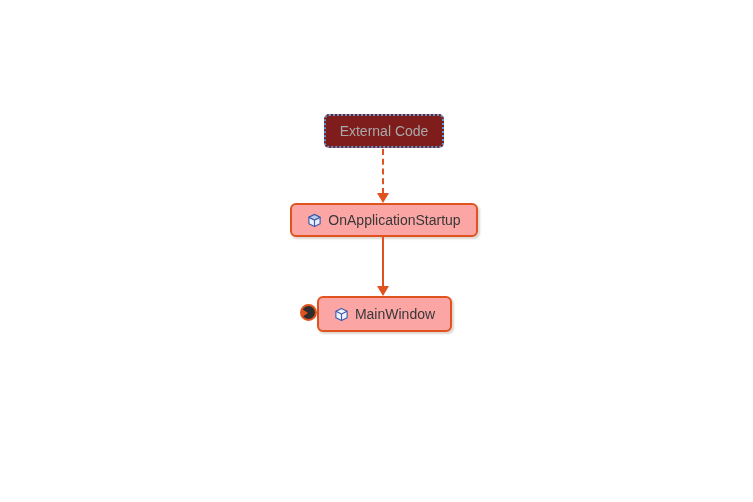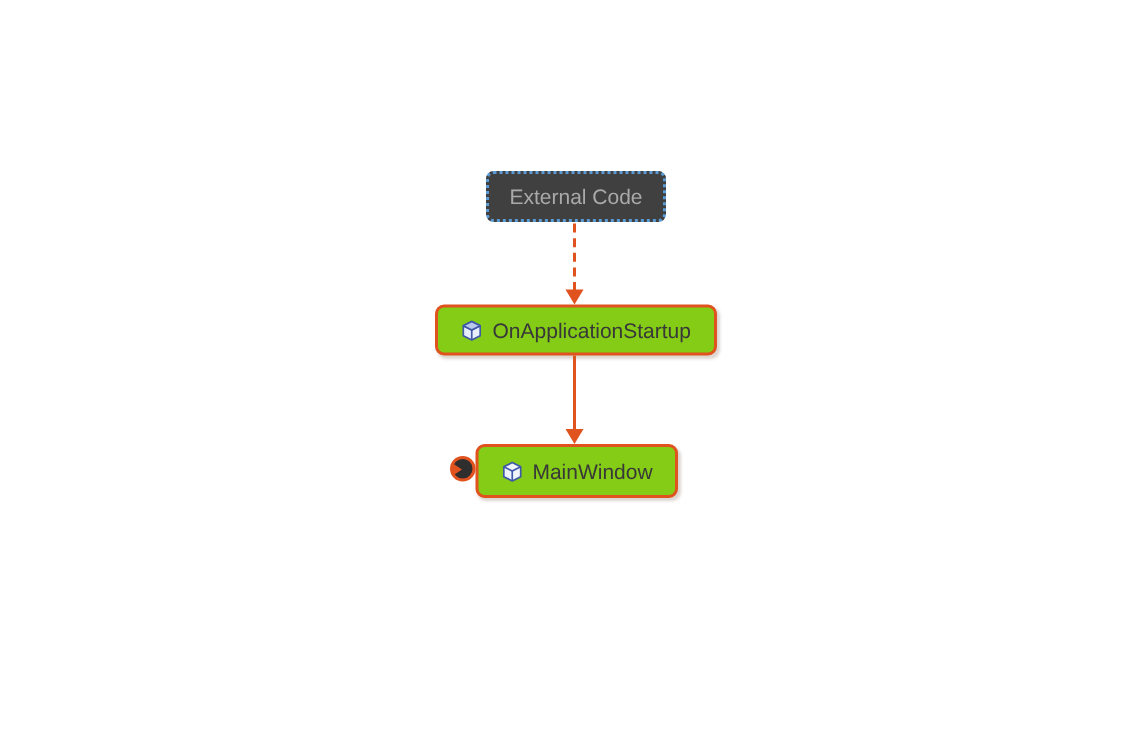--- a/index.html
+++ b/index.html
@@ -24,27 +24,27 @@
     border-radius: 6px;
     white-space: nowrap;
   }
   .node-external {
     left: 324px;
     top: 114px;
     width: 120px;
     height: 34px;
     border: 2px dotted #5b9bd5;
     border-radius: 5px;
-    background: #404040;
+    background: #7f1d1d;
     color: #a9a9a9;
     font-size: 14px;
   }
   .node-orange {
     border: 2px solid #e0531f;
-    background: #84cc16;
+    background: #fca5a5;
     color: #383838;
     font-size: 14px;
     box-shadow: 1.5px 2px 2px rgba(120, 90, 70, 0.25);
     gap: 6px;
     padding: 0 12px;
   }
   .node-startup {
     left: 290px;
     top: 203px;
     width: 188px;

